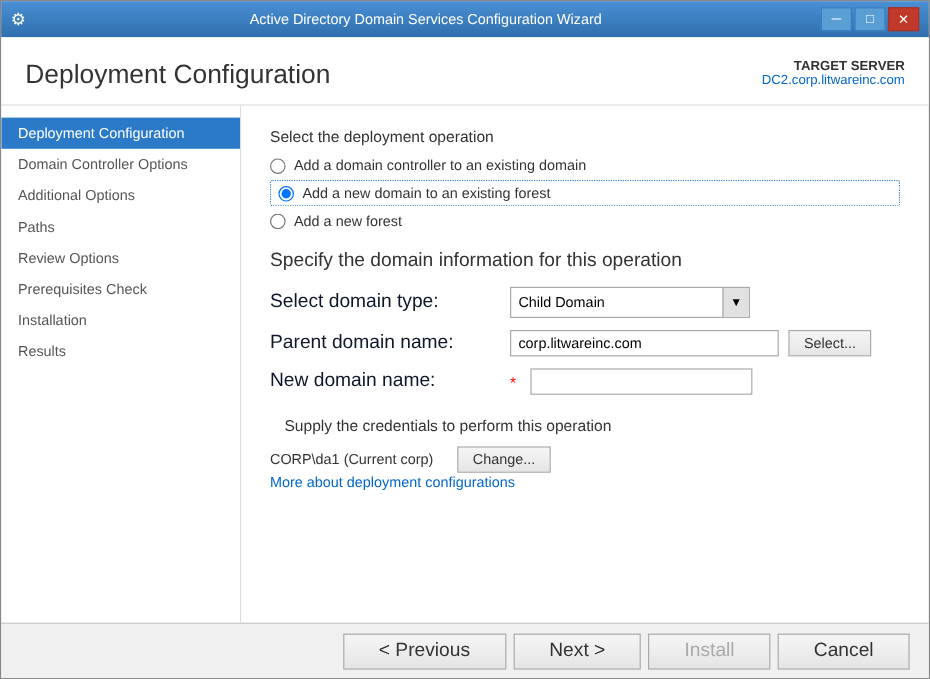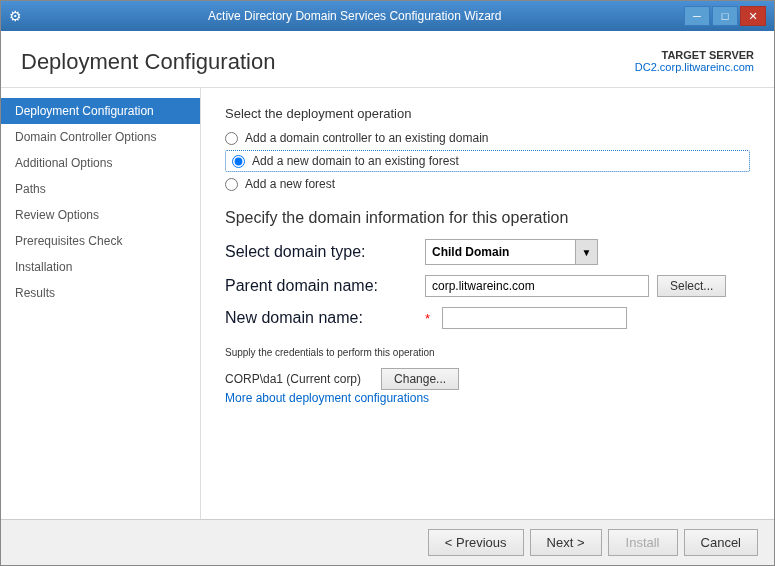--- a/index.html
+++ b/index.html
@@ -153,22 +153,21 @@
     .form-control {
       display: flex;
       align-items: center;
       gap: 8px;
     }
     .dropdown-container {
       display: flex;
       align-items: center;
       border: 1px solid #aaa;
       background: white;
-      width: 173px;
-      font-weight: bold;
+      width: 200px;
     }
     .dropdown-value {
       flex: 1;
       padding: 3px 6px;
       font-size: 12px;
     }
     .dropdown-arrow {
       width: 22px;
       height: 24px;
       background: #e1e1e1;
@@ -196,23 +195,24 @@
       background: linear-gradient(to bottom, #f5f5f5, #e5e5e5);
       border: 1px solid #aaa;
       cursor: pointer;
       color: #333;
     }
 
     .credentials-section {
       margin-top: 18px;
     }
     .credentials-heading {
-      font-size: 10px;
+      font-size: 13px;
       color: #333;
       margin-bottom: 10px;
+      margin-left: 12px;
     }
     .credentials-row {
       display: flex;
       align-items: center;
       gap: 20px;
     }
     .credentials-user {
       font-size: 12px;
       color: #333;
     }
@@ -231,22 +231,22 @@
       border-top: 1px solid #ccc;
       height: 46px;
       display: flex;
       align-items: center;
       justify-content: flex-end;
       padding: 0 16px;
       gap: 6px;
       flex-shrink: 0;
     }
     .btn-footer {
-      padding: 5px 16px;
-      font-size: 13px;
+      padding: 5px 29px;
+      font-size: 16px;
       background: linear-gradient(to bottom, #f5f5f5, #e5e5e5);
       border: 1px solid #aaa;
       cursor: pointer;
       color: #333;
       min-width: 70px;
     }
     .btn-footer:disabled { color: #aaa; cursor: default; }
 
     
     .window-inner {

